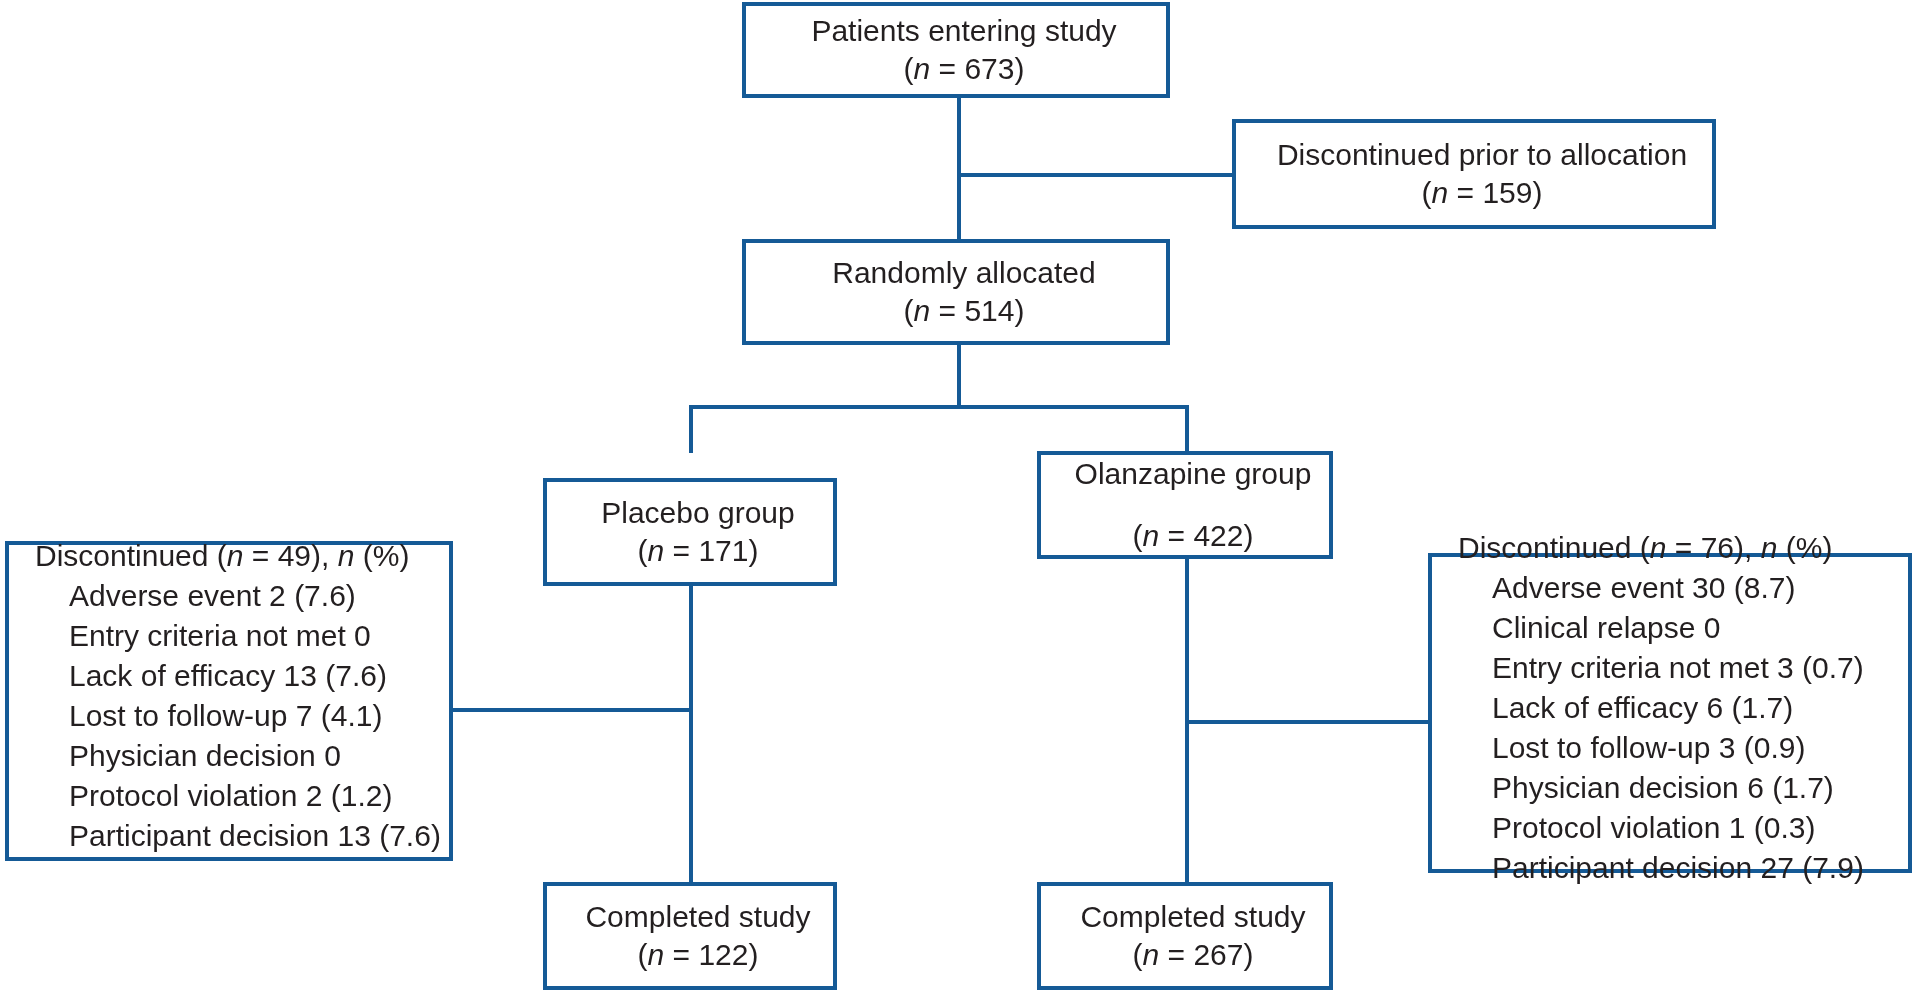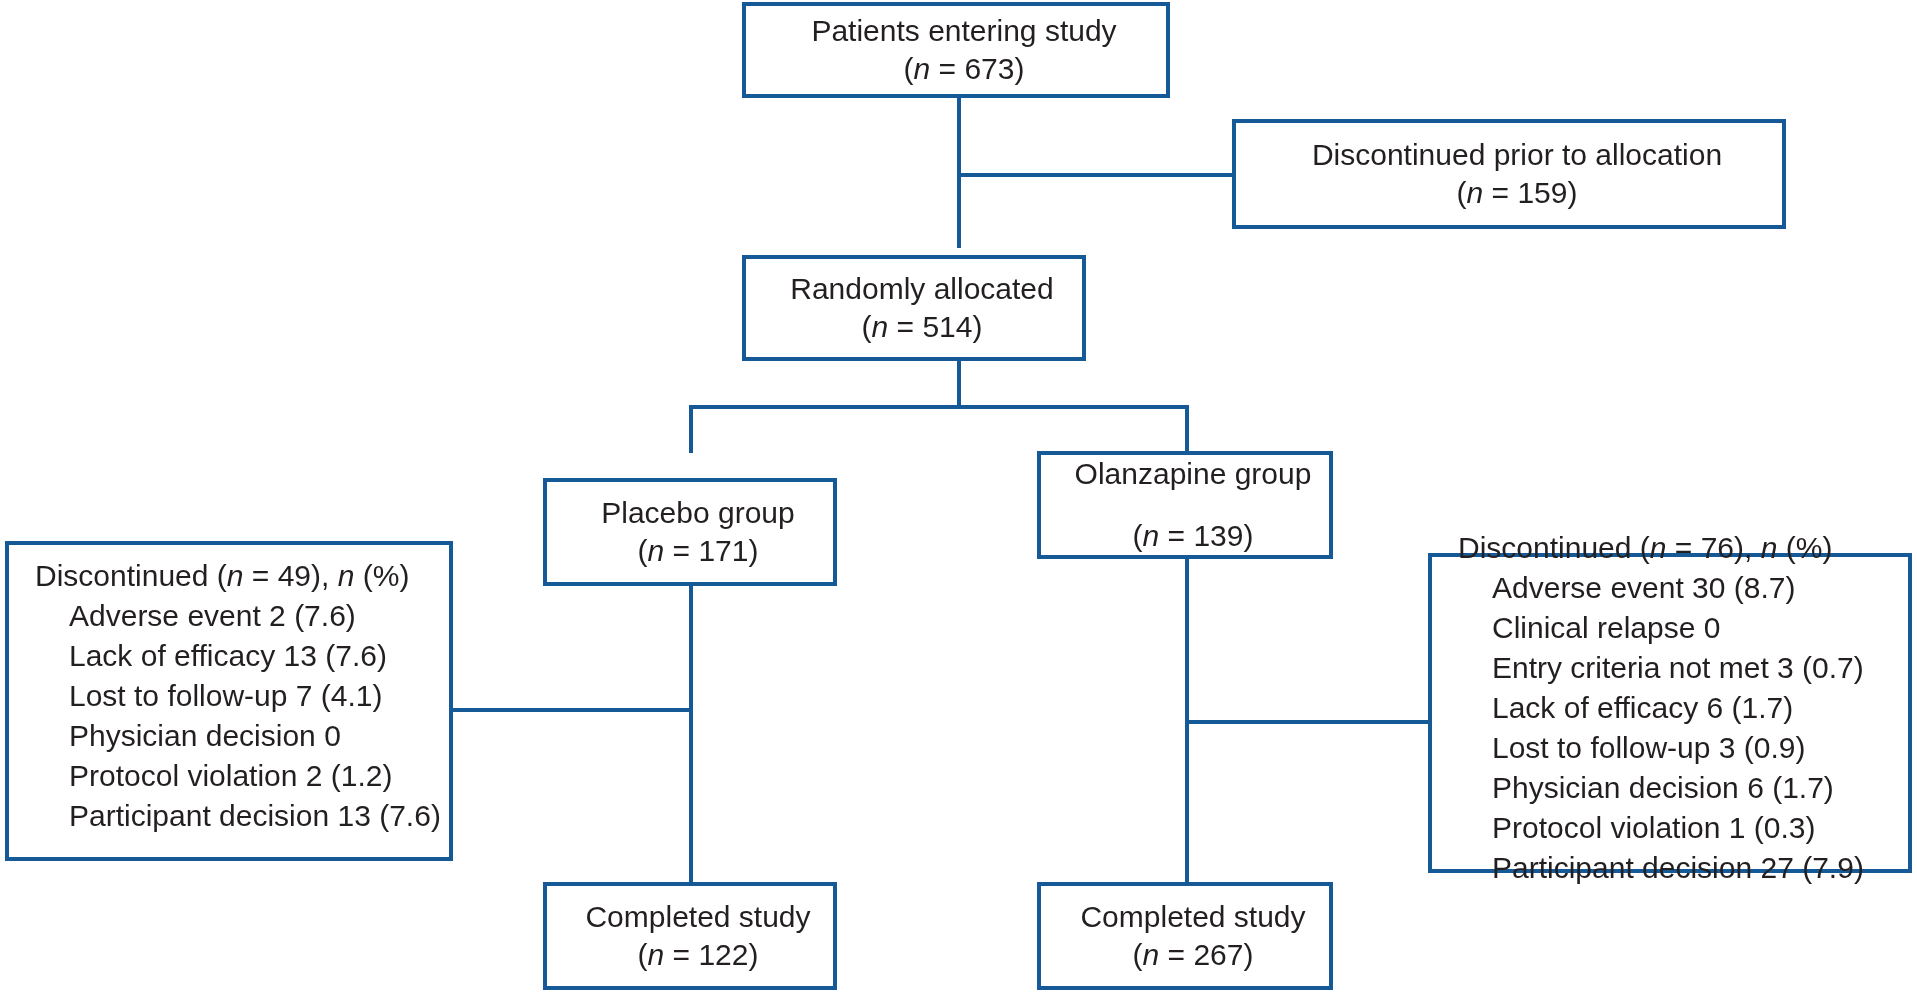--- a/index.html
+++ b/index.html
@@ -88,43 +88,44 @@
 
   <div class="conn vline" style="left:1185px; top:509px; height:375px;"></div>
 
   <div class="conn hline" style="left:1185px; top:720px; width:247px;"></div>
 
   <div class="node" style="left:742px; top:2px; width:428px; height:96px;">
     <span class="line1">Patients entering study</span>
     <span class="line2">(<span class="it">n</span> = <span>673</span>)</span>
   </div>
 
-  <div class="node" style="left:1232px; top:119px; width:554px; height:110px;">
+  <div class="node" style="left:1232px; top:119px; width:484px; height:110px;">
     <span class="line1">Discontinued prior to allocation</span>
     <span class="line2">(<span class="it">n</span> = <span>159</span>)</span>
   </div>
 
-  <div class="node" style="left:742px; top:255px; width:344px; height:106px;">
+  <div class="node" style="left:742px; top:239px; width:428px; height:106px;">
     <span class="line1">Randomly allocated</span>
     <span class="line2">(<span class="it">n</span> = <span>514</span>)</span>
   </div>
 
   <div class="node" style="left:543px; top:451px; width:294px; height:108px;margin-top:27px;">
     <span class="line1">Placebo group</span>
     <span class="line2">(<span class="it">n</span> = <span>171</span>)</span>
   </div>
 
   <div class="node" style="left:1037px; top:451px; width:296px; height:108px;justify-content:space-between;">
     <span class="line1">Olanzapine group</span>
-    <span class="line2">(<span class="it">n</span> = <span>139</span>)</span>
+    <span class="line2">(<span class="it">n</span> = <span>422</span>)</span>
   </div>
 
   <div class="node listbox" style="left:5px; top:541px; width:448px; height:320px;">
     <span class="head">Discontinued (<span class="it">n</span> = <span>49</span>), <span class="it">n</span> (%)</span>
     <span class="reason">Adverse event 2 (7.6)</span>
+    <span class="reason">Entry criteria not met 0</span>
     <span class="reason">Lack of efficacy 13 (7.6)</span>
     <span class="reason">Lost to follow-up 7 (4.1)</span>
     <span class="reason">Physician decision 0</span>
     <span class="reason">Protocol violation 2 (1.2)</span>
     <span class="reason">Participant decision 13 (7.6)</span>
   </div>
 
   <div class="node listbox" style="left:1428px; top:553px; width:484px; height:320px;">
     <span class="head">Discontinued (<span class="it">n</span> = <span>76</span>), <span class="it">n</span> (%)</span>
     <span class="reason">Adverse event 30 (8.7)</span>

